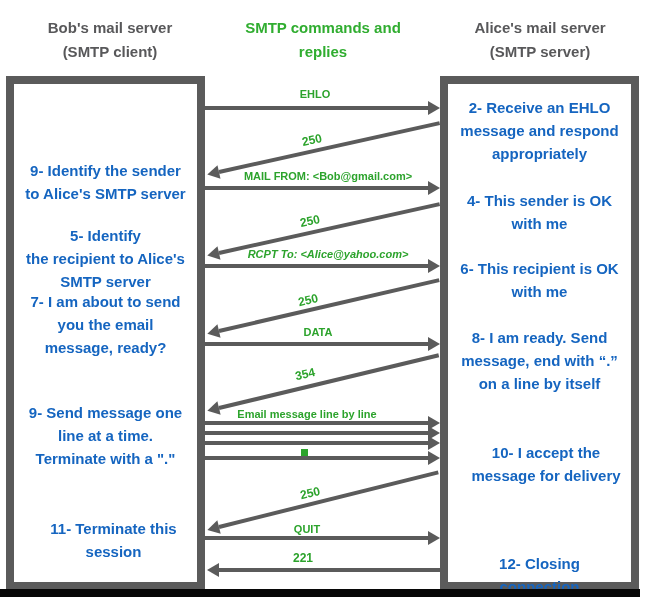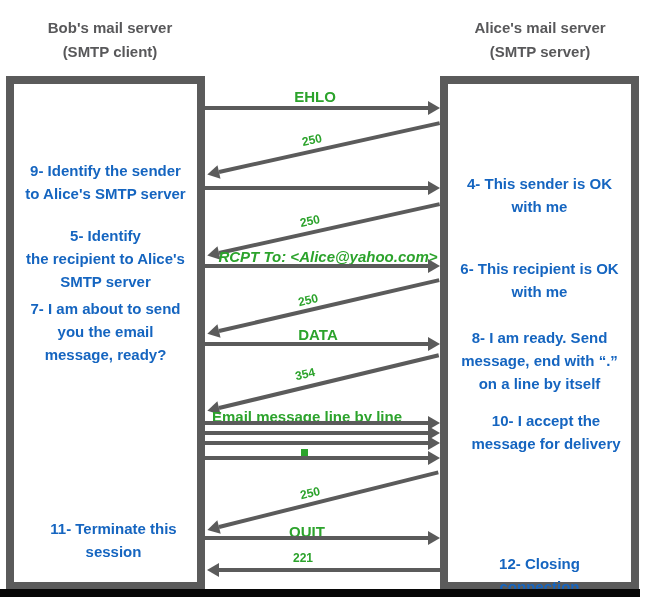--- a/index.html
+++ b/index.html
@@ -29,79 +29,88 @@
     border-top:7px solid transparent;border-bottom:7px solid transparent;
     border-left:12px solid #5b5b5b;
   }
   .arrow .head-l{
     position:absolute;left:-12px;top:-5px;width:0;height:0;
     border-top:7px solid transparent;border-bottom:7px solid transparent;
     border-right:12px solid #5b5b5b;
   }
   .diag{transform-origin:left center;}
   .mlabel{
-    position:absolute;color:#2ca32c;font-weight:bold;font-size:15px;
+    position:absolute;color:#2ca32c;font-weight:bold;font-size:11px;
     transform:translateX(-50%);white-space:nowrap;
   }
   .mlabel.code{font-size:12px;}
   .mlabel.rot{transform:translate(-50%,-50%);}
   .dot{
     position:absolute;width:7px;height:7px;background:#2ca32c;
   }
   .bottom-bar{
     position:absolute;left:0;right:0;bottom:0;height:8px;background:#070707;
   }
 </style>
 </head>
 <body>
 
 <div class="stage">
 
   <div class="hdr" style="left:0px;">Bob's mail server
 (SMTP client)</div>
+  <div class="hdr center" style="left:213px;">SMTP commands and
+replies</div>
   <div class="hdr" style="left:430px;">Alice's mail server
 (SMTP server)</div>
 
   <div class="box" style="left:6px;">
     <div class="step" style="top:75px;">9- Identify the sender
 to Alice's SMTP server</div>
     <div class="step" style="top:140px;">5- Identify
 the recipient to Alice's
 SMTP server</div>
-    <div class="step" style="top:213px;">7- I am about to send
+    <div class="step" style="top:206px;">7- I am about to send
 you the email
 message, ready?</div>
+    <div class="step" style="top:317px;">9- Send message one
+line at a time.
+Terminate with a "."</div>
     <div class="step" style="top:433px;margin-left:16px;">11- Terminate this
 session</div>
   </div>
 
   <div class="box" style="left:440px;">
-    <div class="step" style="top:88px;">4- This sender is OK
+    <div class="step" style="top:12px;">2- Receive an EHLO
+message and respond
+appropriately</div>
+    <div class="step" style="top:105px;">4- This sender is OK
 with me</div>
     <div class="step" style="top:173px;">6- This recipient is OK
 with me</div>
     <div class="step" style="top:242px;">8-  I am ready. Send
 message, end with “.”
 on a line by itself</div>
-    <div class="step" style="top:325px;padding-left:13px;">10-  I accept the
+    <div class="step" style="top:357px;padding-left:13px;">10-  I accept the
 message for delivery</div>
     <div class="step" style="top:468px;">12-  Closing
 connection</div>
   </div>
 
   <div class="mlabel" style="left:315px;top:88px;">EHLO</div>
   <div class="arrow" style="left:205px;top:106px;width:223px;">
       <span class="head-r"></span>
     </div>
 
   <div class="mlabel code rot" style="left:312px;top:140px;transform:translate(-50%,-50%) rotate(-12deg);">250</div>
   <div class="arrow diag" style="left:219px;top:170px;width:226px;transform:rotate(-12.5deg);">
       <span class="head-l"></span>
     </div>
 
+  <div class="mlabel" style="left:328px;top:170px;">MAIL FROM: &lt;Bob@gmail.com&gt;</div>
   <div class="arrow" style="left:205px;top:186px;width:223px;">
       <span class="head-r"></span>
     </div>
 
   <div class="mlabel code rot" style="left:310px;top:221px;transform:translate(-50%,-50%) rotate(-12deg);">250</div>
   <div class="arrow diag" style="left:219px;top:251px;width:226px;transform:rotate(-12.5deg);">
       <span class="head-l"></span>
     </div>
 
   <div class="mlabel" style="left:328px;top:248px;font-style:italic;">RCPT To: &lt;Alice@yahoo.com&gt;</div>

